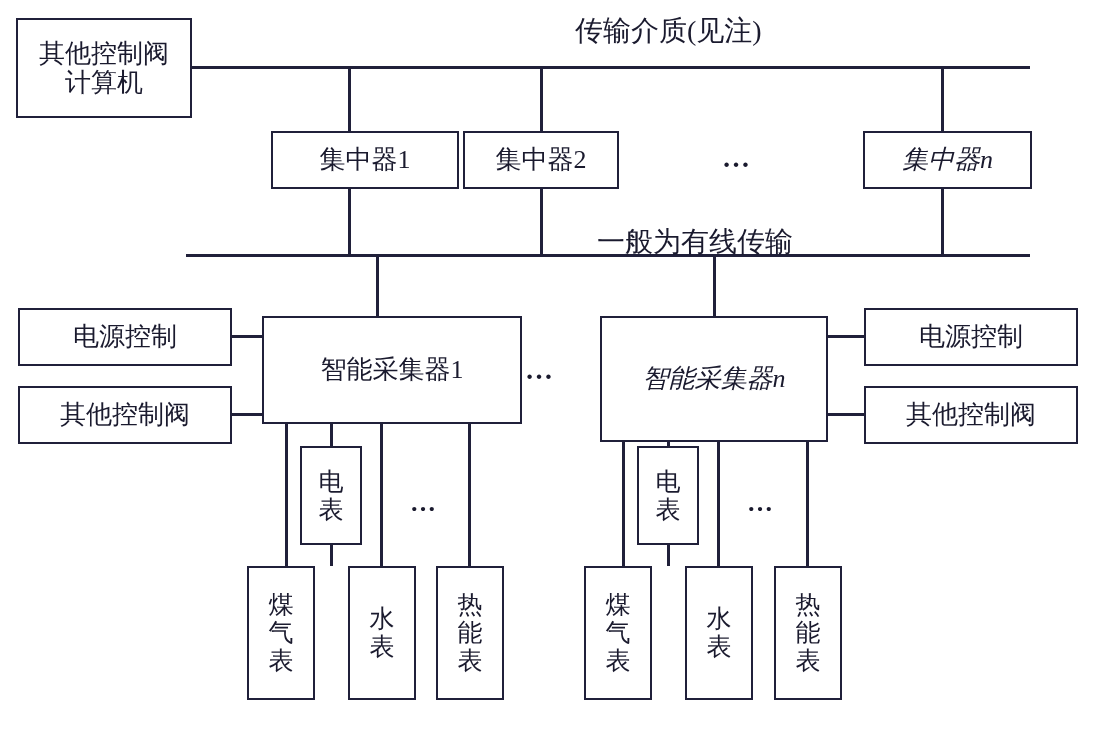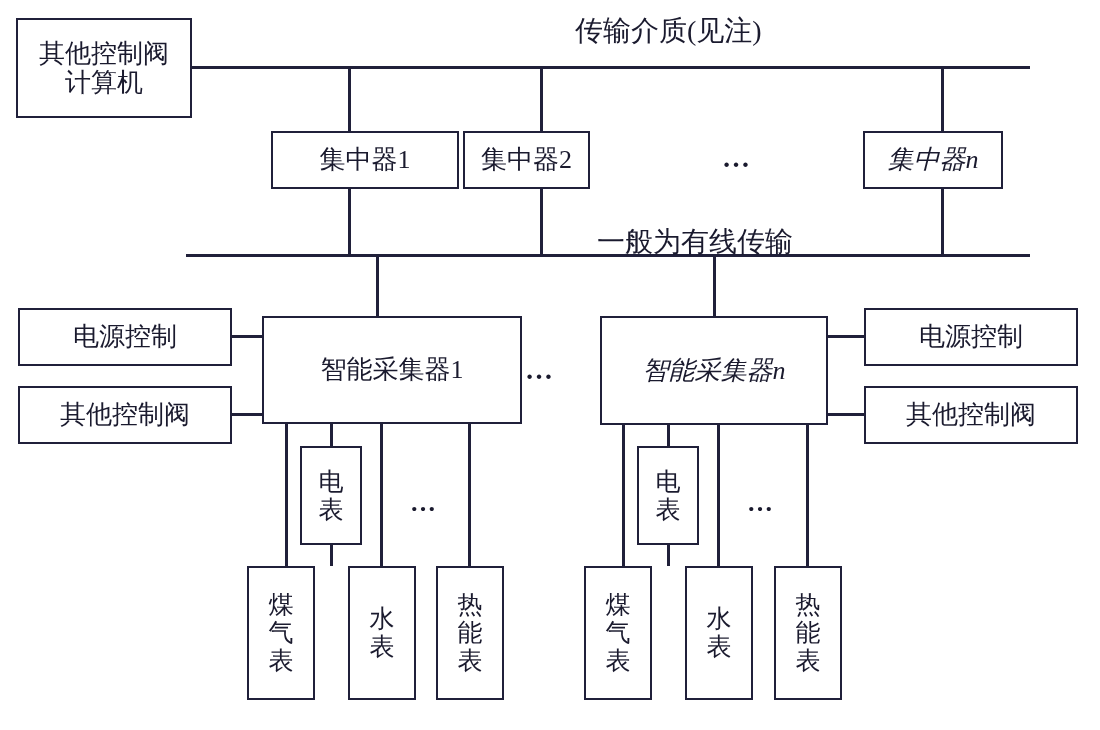--- a/index.html
+++ b/index.html
@@ -64,38 +64,38 @@
   <div class="line hline" style="left:186px; top:66px; width:844px;"></div>
 
   <div class="line vline" style="left:348px; top:66px; height:65px;"></div>
   <div class="line vline" style="left:540px; top:66px; height:65px;"></div>
   <div class="line vline" style="left:941px; top:66px; height:65px;"></div>
 
   <div class="box t26" style="left:16px; top:18px; width:176px; height:100px;">其他控制阀
 计算机</div>
 
   <div class="box t26" style="left:271px; top:131px; width:188px; height:58px;">集中器1</div>
-  <div class="box t26" style="left:463px; top:131px; width:127px; height:58px;">集中器2</div>
-  <div class="box t26 ital" style="left:863px; top:131px; width:140px; height:58px;">集中器n</div>
+  <div class="box t26" style="left:463px; top:131px; width:156px; height:58px;">集中器2</div>
+  <div class="box t26 ital" style="left:863px; top:131px; width:169px; height:58px;">集中器n</div>
 
   <div class="ellipsis t28" style="left:722px; top:142px;">…</div>
 
   <div class="label t28" style="left:597px; top:206px;margin-top:17px;">一般为有线传输</div>
 
   <div class="line vline" style="left:348px; top:189px; height:65px;"></div>
   <div class="line vline" style="left:540px; top:189px; height:65px;"></div>
   <div class="line vline" style="left:941px; top:189px; height:65px;"></div>
 
   <div class="line hline" style="left:186px; top:254px; width:844px;"></div>
 
   <div class="line vline" style="left:376px; top:254px; height:62px;"></div>
   <div class="line vline" style="left:713px; top:254px; height:62px;"></div>
 
   <div class="box t26" style="left:262px; top:316px; width:260px; height:108px;">智能采集器1</div>
-  <div class="box t26 ital" style="left:600px; top:316px; width:228px; height:109px;">智能采集器n</div>
+  <div class="box t26 ital" style="left:600px; top:316px; width:228px; height:126px;">智能采集器n</div>
 
   <div class="ellipsis t28" style="left:525px; top:354px;">…</div>
 
   <div class="box t26" style="left:18px; top:308px; width:214px; height:58px;">电源控制</div>
   <div class="box t26" style="left:18px; top:386px; width:214px; height:58px;">其他控制阀</div>
   <div class="line hline" style="left:230px; top:335px; width:34px;"></div>
   <div class="line hline" style="left:230px; top:413px; width:34px;"></div>
 
   <div class="box t26" style="left:864px; top:308px; width:214px; height:58px;">电源控制</div>
   <div class="box t26" style="left:864px; top:386px; width:214px; height:58px;">其他控制阀</div>

